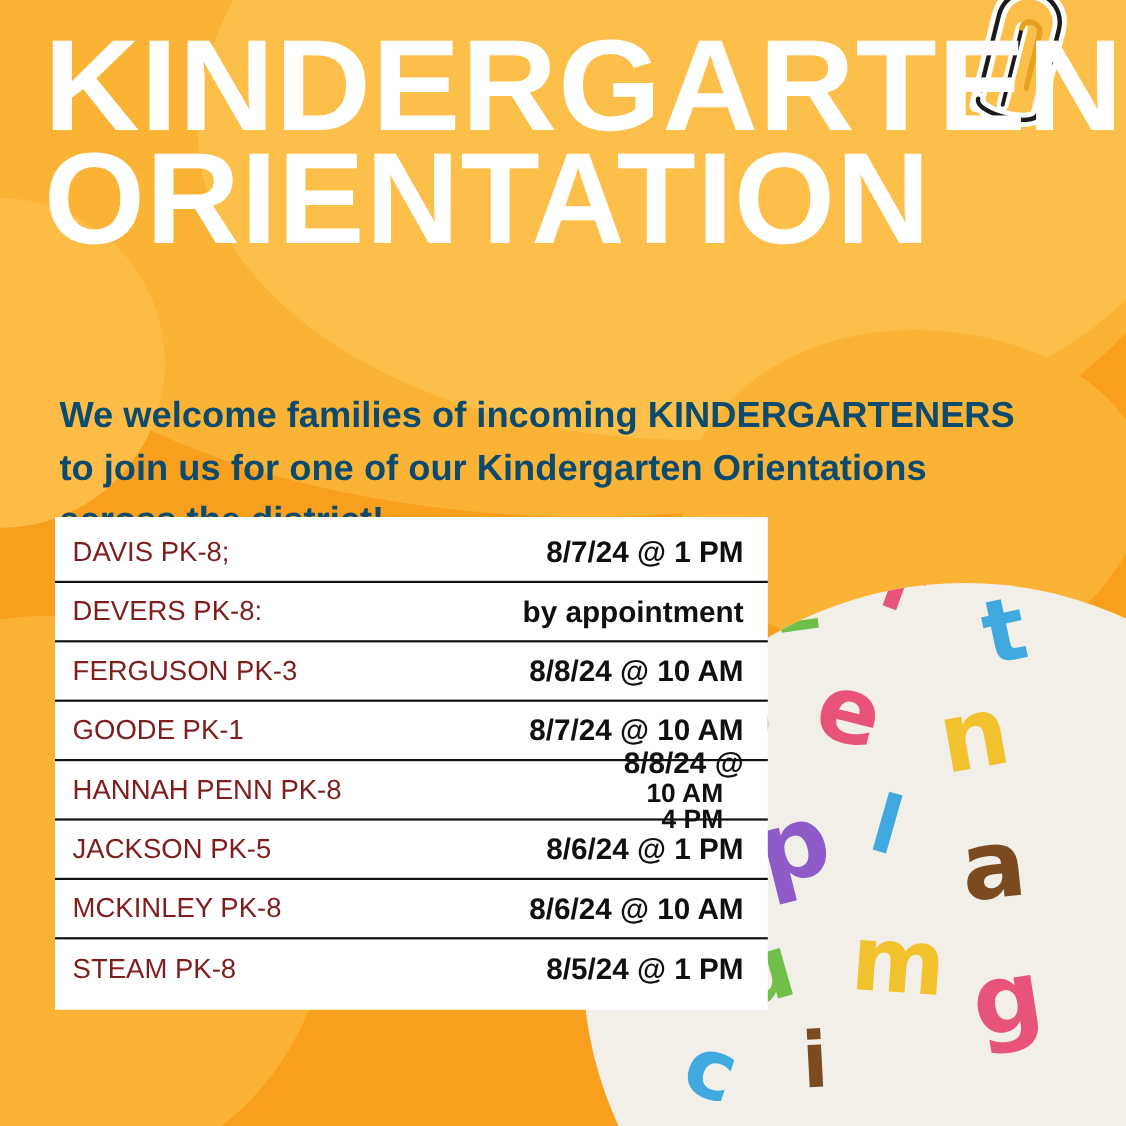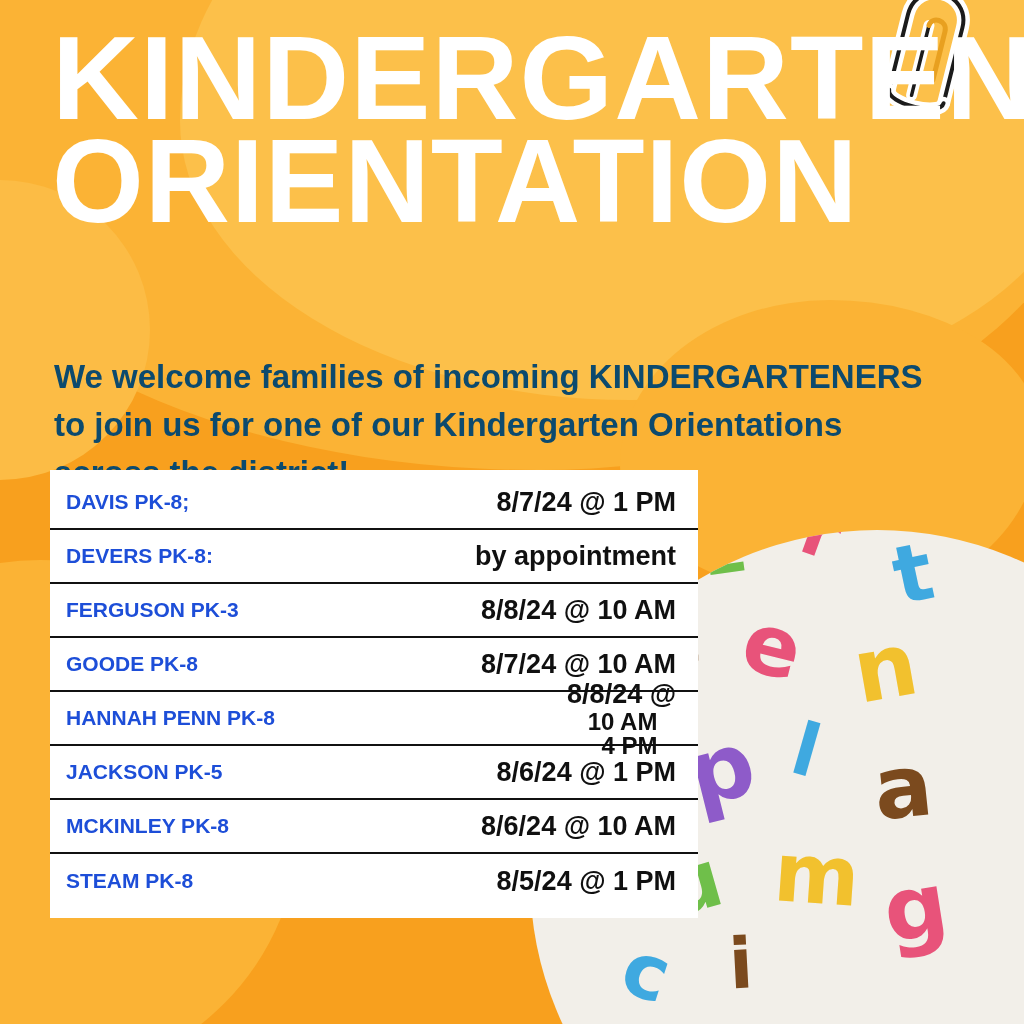--- a/index.html
+++ b/index.html
@@ -72,21 +72,21 @@
     right: 44px;
     top: -16px;
     width: 120px;
     height: 130px;
     transform: rotate(14deg);
   }
 
   
   .headline {
     position: absolute;
-    left: 52px;
+    left: 40px;
     top: 30px;
     width: 880px;
     color: #FFFFFF;
     font-weight: bold;
     line-height: 0.82;
     letter-spacing: 1px;
     text-transform: uppercase;
   }
   .headline .l1 {
     display: block;
@@ -129,23 +129,23 @@
     height: 54px;
     padding: 0 22px 0 16px;
     box-sizing: border-box;
     border-bottom: 2px solid #111;
     margin: 0 0 0 0;
   }
   .row:last-child {
     border-bottom: none;
   }
   .row .school {
-    font-size: 21px;
-    font-weight: bold;
-    color: #1d4ed8;
+    font-size: 25px;
+    font-weight: normal;
+    color: #7f1d1d;
     white-space: nowrap;
   }
   .row .when {
     font-size: 27px;
     font-weight: bold;
     color: #101010;
     white-space: nowrap;
     text-align: right;
   }
   .row .when .stack {
@@ -252,21 +252,21 @@
       </div>
       <div class="row">
         <div class="school">DEVERS PK-8:</div>
         <div class="when">by appointment</div>
       </div>
       <div class="row">
         <div class="school">FERGUSON PK-3</div>
         <div class="when">8/8/24 @ 10 AM</div>
       </div>
       <div class="row">
-        <div class="school">GOODE PK-8</div>
+        <div class="school">GOODE PK-1</div>
         <div class="when">8/7/24 @ 10 AM</div>
       </div>
       <div class="row two-line">
         <div class="school">HANNAH PENN PK-8</div>
         <div class="when">
           <span>8/8/24 @ </span>
           <span class="stack">
             <span>10 AM</span>
             <span>4 PM</span>
           </span>

